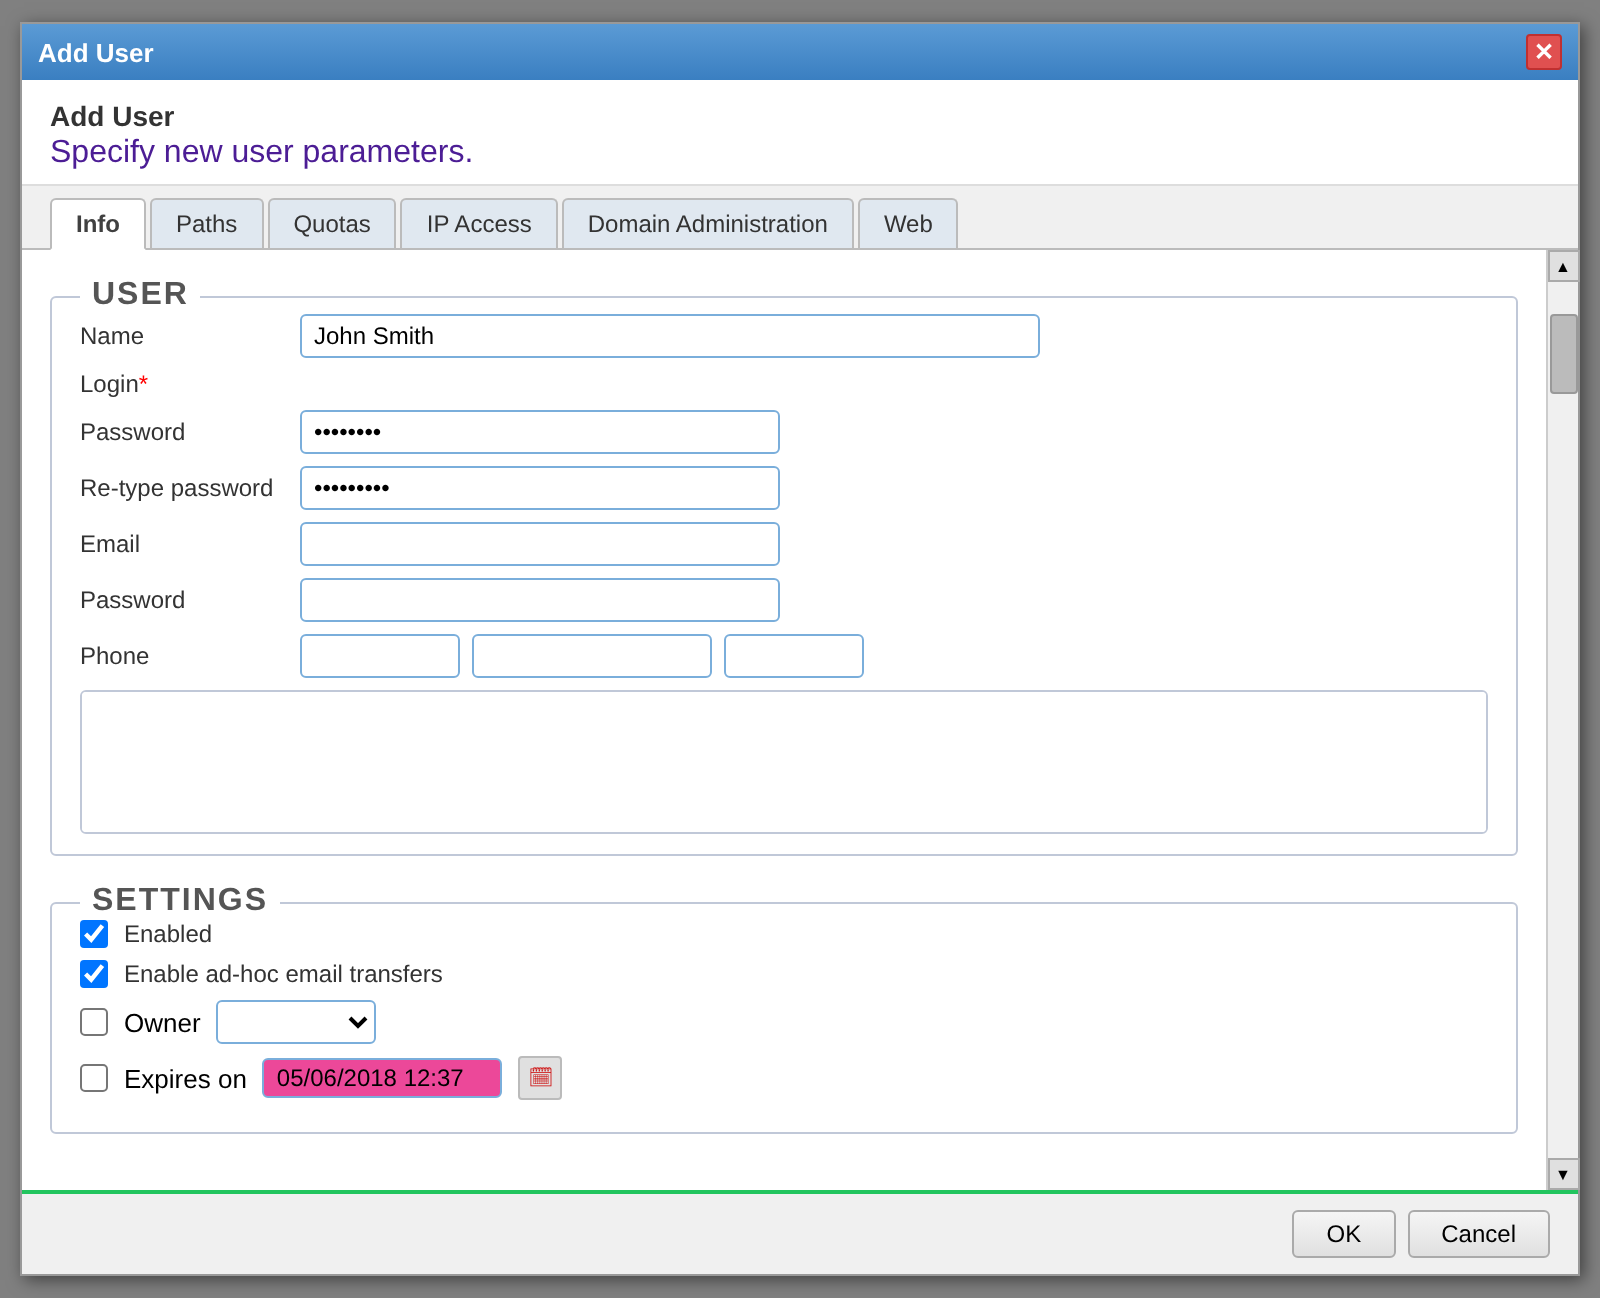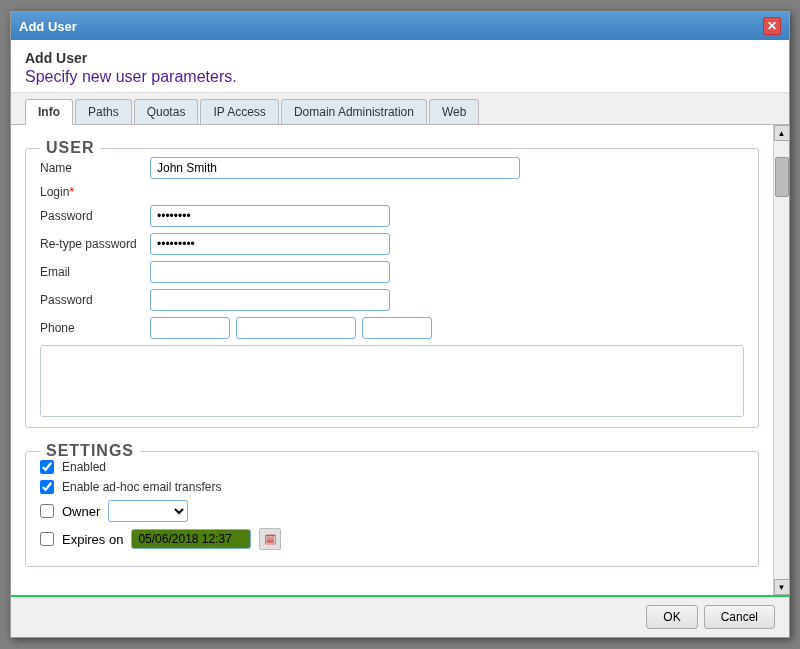--- a/index.html
+++ b/index.html
@@ -202,21 +202,21 @@
       align-items: center;
       gap: 8px;
       margin-bottom: 6px;
     }
     .expires-input {
       border: 1px solid #7aaedb;
       border-radius: 3px;
       padding: 2px 6px;
       font-size: 12px;
       width: 120px;
-      background: #4d7c0f;
+      background: #ec4899;
     }
     .calendar-btn {
       width: 22px;
       height: 22px;
       background: #e0e0e0;
       border: 1px solid #bbb;
       cursor: pointer;
       display: flex;
       align-items: center;
       justify-content: center;

